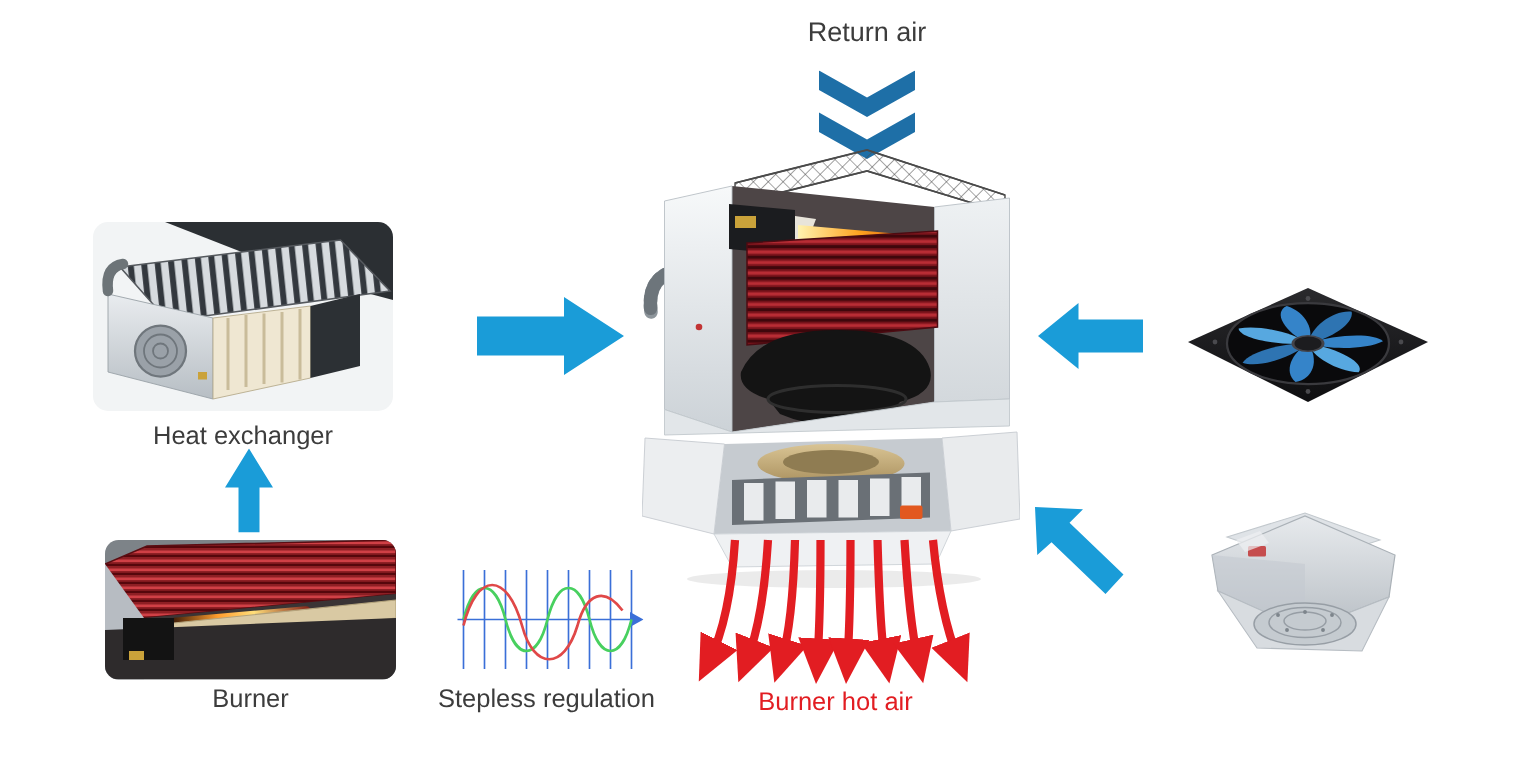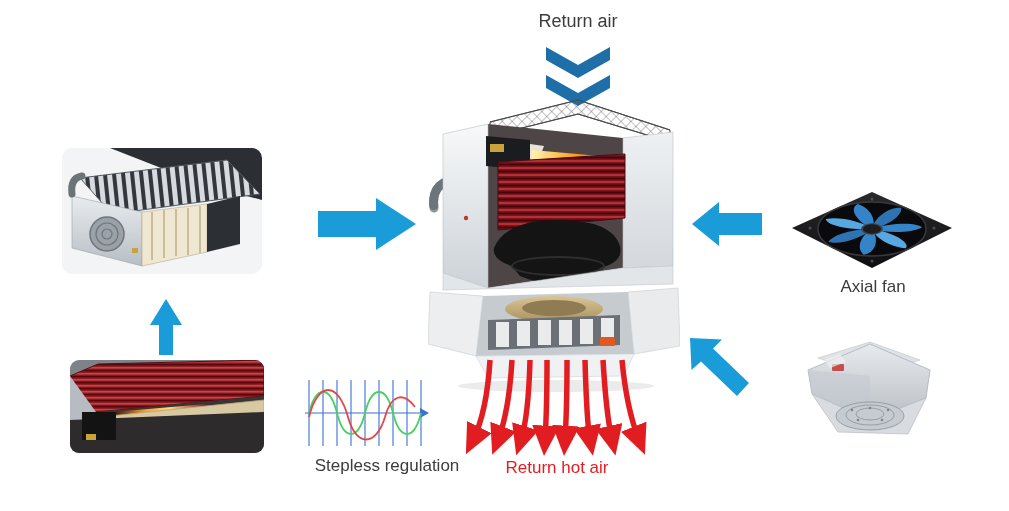--- a/index.html
+++ b/index.html
@@ -17,21 +17,21 @@
     position:relative;width:1009px;height:498px;overflow:hidden;
     background:var(--background);
     font-family:"Liberation Sans","DejaVu Sans",sans-serif;
   }
   .abs{position:absolute;}
   .label{
     color:var(--label-text);font-size:17px;line-height:19px;
     text-align:center;white-space:nowrap;
   }
   .label.big{font-size:18px;}
-  .label.left{text-align:center;white-space:normal;}
+  .label.left{text-align:left;white-space:normal;}
   .label.red{color:var(--hot-air-red);}
   svg{display:block;}
 </style>
 </head>
 <body>
 
 <div id="stage">
 
   <div class="abs label big" style="left:478px;top:12px;width:200px;">Return air</div>
 
@@ -147,20 +147,21 @@
         <line x1="138" y1="58" x2="138" y2="105"></line>
       </g>
       <polygon points="145,56 178,48 178,96 145,104" fill="#2c3034"></polygon>
       <circle cx="45" cy="86" r="17" fill="#9aa1a8" stroke="#6f767c" stroke-width="1.5"></circle>
       <circle cx="45" cy="86" r="11" fill="none" stroke="#6f767c" stroke-width="1.2"></circle>
       <circle cx="45" cy="86" r="5" fill="none" stroke="#6f767c" stroke-width="1.2"></circle>
       <path d="M20,28 q-12,2 -10,18" fill="none" stroke="#6d7478" stroke-width="7" stroke-linecap="round"></path>
       <rect x="70" y="100" width="6" height="5" fill="#caa23a"></rect>
     </g>
   </svg>
+  <div class="abs label" style="left:62px;top:281px;width:200px;">Heat exchanger</div>
 
   <svg class="abs" style="left:150px;top:299px;" width="32" height="56" viewBox="0 0 32 56">
     <polygon points="16,0 32,26 23,26 23,56 9,56 9,26 0,26" fill="var(--flow-arrow-blue)"></polygon>
   </svg>
 
   <svg class="abs" style="left:70px;top:360px;" width="194" height="93" viewBox="0 0 194 93">
     <defs>
       <clipPath id="bclip">
           <rect x="0" y="0" width="194" height="93" rx="9"></rect>
         </clipPath>
@@ -181,20 +182,21 @@
       <polygon points="0,16 28,4 194,0 194,36 26,52 0,60" fill="url(#bgrid)" stroke="#5a0d12" stroke-width="1"></polygon>
       <polygon points="0,16 26,52 26,93 0,93" fill="#b7bcc2"></polygon>
       <polygon points="26,52 194,36 194,50 30,66" fill="#3a3435"></polygon>
       <rect x="42" y="48" width="96" height="9" rx="4" transform="rotate(-5 90 52)" fill="url(#bglow)"></rect>
       <polygon points="20,58 194,40 194,52 24,70" fill="#d9c9a3" stroke="#b3a37c" stroke-width="0.8"></polygon>
       <polygon points="0,60 194,52 194,93 0,93" fill="#2e2b2c"></polygon>
       <rect x="12" y="52" width="34" height="28" fill="#131313"></rect>
       <rect x="16" y="74" width="10" height="6" fill="#caa23a"></rect>
     </g>
   </svg>
+  <div class="abs label" style="left:70px;top:456px;width:194px;">Burner</div>
 
   <svg class="abs" style="left:318px;top:198px;" width="98" height="52" viewBox="0 0 98 52">
     <polygon points="0,13 58,13 58,0 98,26 58,52 58,39 0,39" fill="var(--flow-arrow-blue)"></polygon>
   </svg>
 
   <svg class="abs" style="left:303px;top:377px;" width="126" height="72" viewBox="0 0 126 72">
     <g style="stroke:var(--wave-grid-blue)" stroke-width="1.1">
       <line x1="6" y1="3" x2="6" y2="69"></line>
         <line x1="20" y1="3" x2="20" y2="69"></line>
       <line x1="34" y1="3" x2="34" y2="69"></line>
@@ -224,21 +226,21 @@
       <path d="M35,8 C33,40 28,68 18,88"></path>
       <path d="M57,8 C55,42 50,70 43,88"></path>
       <path d="M75,8 C74,44 71,72 66,88"></path>
       <path d="M92,8 C92,45 91,72 90,88"></path>
       <path d="M112,8 C112,45 111,72 110,88"></path>
       <path d="M130,8 C131,44 132,72 135,88"></path>
       <path d="M148,8 C150,42 153,70 157,88"></path>
       <path d="M167,8 C170,40 176,68 184,88"></path>
     </g>
   </svg>
-  <div class="abs label red" style="left:462px;top:458px;width:190px;">Return hot air</div>
+  <div class="abs label red" style="left:462px;top:458px;width:190px;">Burner hot air</div>
 
   <svg class="abs" style="left:692px;top:202px;" width="70" height="44" viewBox="0 0 70 44">
     <polygon points="70,11 27,11 27,0 0,22 27,44 27,33 70,33" fill="var(--flow-arrow-blue)"></polygon>
   </svg>
 
   <svg class="abs" style="left:682px;top:330px;" width="84" height="84" viewBox="0 0 84 84">
     <polygon points="8,8 40,9.5 31,18.5 67,53 55,66 19,31.5 9.5,40" fill="var(--flow-arrow-blue)"></polygon>
   </svg>
 
   <svg class="abs" style="left:788px;top:186px;" width="168" height="84" viewBox="0 0 168 84">
@@ -260,21 +262,20 @@
         <path transform="rotate(257)" d="M0,0 C18,-12 44,-14 50,-3 C39,8 14,8 0,0 Z"></path>
         <path transform="rotate(309)" d="M0,0 C18,-12 44,-14 50,-3 C39,8 14,8 0,0 Z" fill="#2e74b2"></path>
       </g>
       <circle r="10" fill="#1c1c1f" stroke="#44444a" stroke-width="2"></circle>
     </g>
     <circle cx="22" cy="42" r="1.6" fill="#4a4a4e"></circle>
       <circle cx="146" cy="42" r="1.6" fill="#4a4a4e"></circle>
     <circle cx="84" cy="13" r="1.6" fill="#4a4a4e"></circle>
       <circle cx="84" cy="75" r="1.6" fill="#4a4a4e"></circle>
   </svg>
-  <div class="abs label" style="left:773px;top:277px;width:200px;">Axial fan</div>
 
   <svg class="abs" style="left:800px;top:336px;" width="136" height="108" viewBox="0 0 136 108">
     <defs>
       <linearGradient id="adbody" x1="0" y1="0" x2="0" y2="1">
         <stop offset="0" stop-color="#e7eaed"></stop>
           <stop offset="1" stop-color="#b9bfc5"></stop>
       </linearGradient>
     </defs>
     <polygon points="18,22 70,6 120,24 70,40" fill="#dfe3e7" stroke="#c2c8cd" stroke-width="0.7"></polygon>
     <polygon points="8,34 70,8 130,34 126,62 70,84 12,58" fill="url(#adbody)" stroke="#aab1b7" stroke-width="0.8"></polygon>

